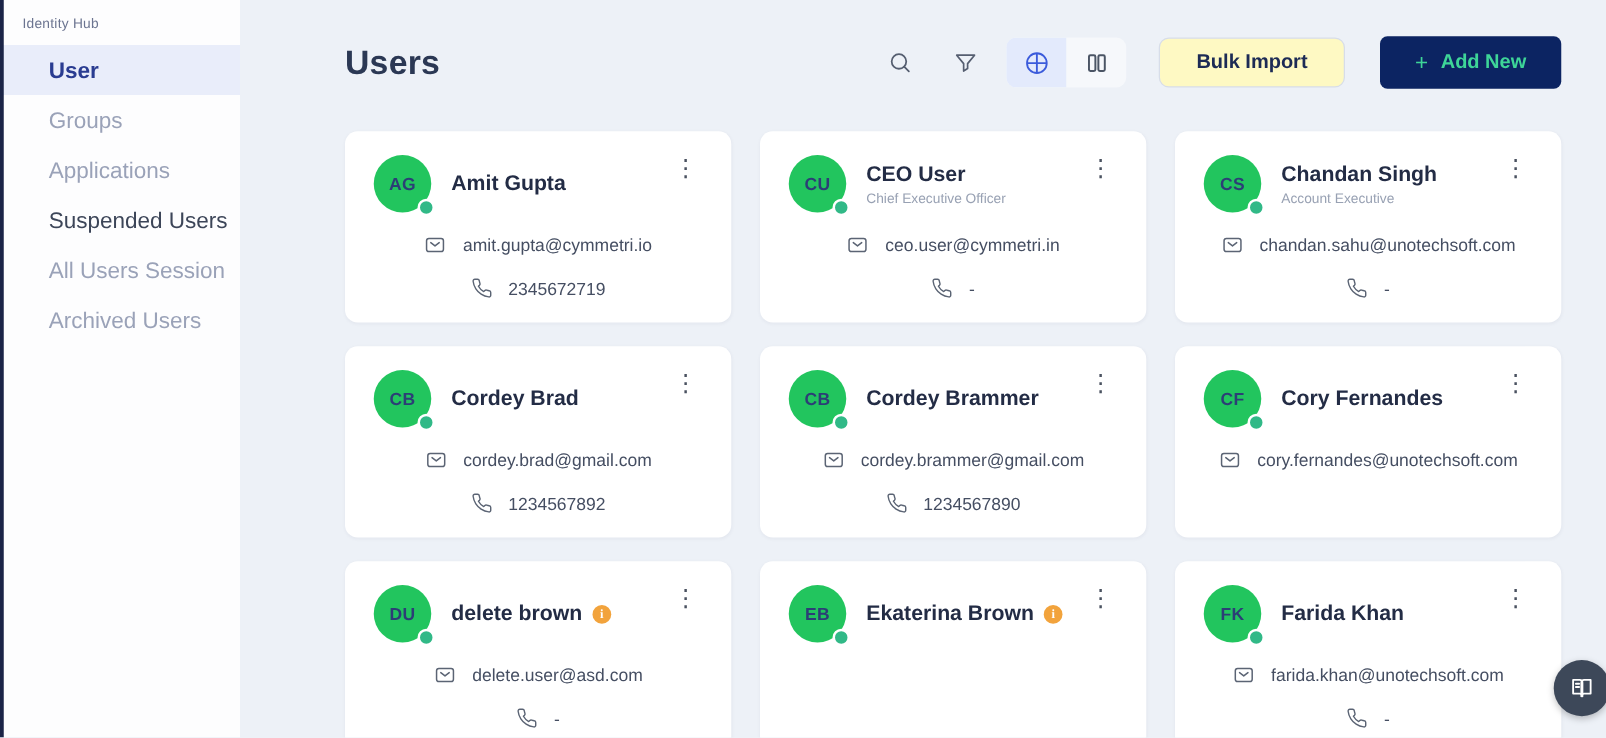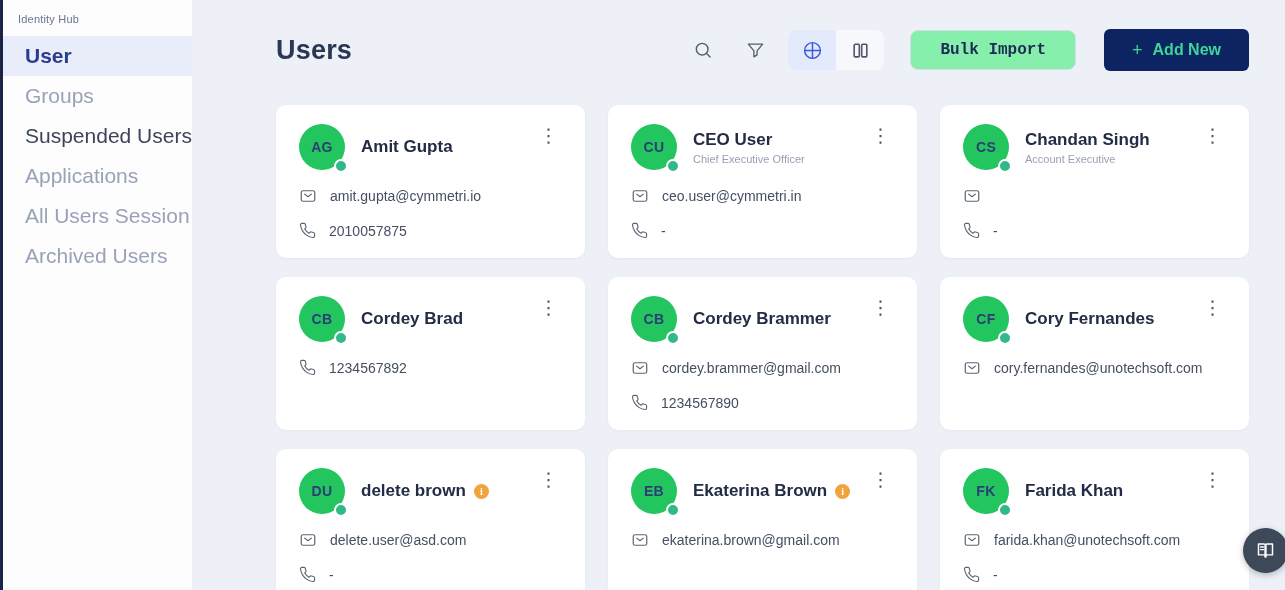--- a/index.html
+++ b/index.html
@@ -17,22 +17,22 @@
     background:#fdfdfe;
   }
   .sidebar-strip {
     position:absolute; left:0; top:0; bottom:0; width:3px; background:#1b2447;
   }
   .brand {
     padding:13px 0 0 18px; font-size:11px; color:#6b7490; letter-spacing:.2px;
   }
   .nav { margin-top:11px; }
   .nav-item {
-    height:40px; display:flex; align-items:center; padding-left:25px;
-    font-size:21px; color:#9aa2b8; cursor:pointer;
+    height:40px; display:flex; align-items:center; padding-left:39px;
+    font-size:18px; color:#9aa2b8; cursor:pointer;
   }
   .nav-item.active { background:#e9edfa; color:#2a3c91; font-weight:700; }
   .nav-item.emphasis { color:#3c4558; }
 
   
   .main { position:absolute; left:240px; top:0; right:0; bottom:0; padding:0 36px; }
   .header { display:flex; align-items:center; margin-top:28px; height:44px; }
   .page-title { font-size:27px; font-weight:700; color:#2b3854; letter-spacing:.2px; }
 
   .toolbar { display:flex; align-items:center; margin-left:auto; gap:14px; }
@@ -42,23 +42,23 @@
   }
   .view-toggle {
     display:flex; background:#f6f8fb; border-radius:8px; overflow:hidden; height:40px;
   }
   .view-seg {
     width:48px; height:40px; display:flex; align-items:center; justify-content:center; cursor:pointer;
   }
   .view-seg.selected { background:#e3eafc; }
   .btn-outline {
     height:40px; padding:0 29px; margin-left:12px;
-    background:#86efac; border:1px solid #d7dde9; border-radius:8px;
+    background:#fef9c3; border:1px solid #d7dde9; border-radius:8px;
     font-size:16px; font-weight:700; color:#1d2b55; cursor:pointer;
-    display:flex; align-items:center; font-family:Liberation Mono, monospace;
+    display:flex; align-items:center; font-family:Liberation Sans, sans-serif;
   }
   .btn-primary {
     height:42px; padding:0 28px; margin-left:14px;
     background:#0c2462; border:none; border-radius:6px;
     font-size:16px; font-weight:700; color:#3ed598; cursor:pointer;
     display:flex; align-items:center; gap:10px; font-family:"Liberation Sans", sans-serif;
   }
   .btn-primary .plus { font-size:18px; font-weight:400; line-height:1; }
 
   
@@ -88,21 +88,21 @@
   .info-icon {
     width:15px; height:15px; border-radius:50%; background:#f2a33c;
     color:#ffffff; font-size:10px; font-weight:700; font-family:"Liberation Serif", serif;
     display:flex; align-items:center; justify-content:center; cursor:pointer;
   }
   .subtitle { font-size:11px; color:#98a1b3; margin-top:3px; }
   .kebab {
     margin-left:auto; align-self:flex-start; cursor:pointer;
     color:#4a5260; font-size:19px; line-height:1; padding:2px 4px; user-select:none;
   }
-  .contact-row { display:flex; align-items:center; gap:13px; margin-top:17px; }
+  .contact-row { display:flex; align-items:center; gap:13px; margin-top:17px;justify-content:center; }
   .contact-row svg { flex:0 0 auto; color:#5b6474; }
   .contact-text { font-size:14px; color:#454e62; white-space:nowrap; overflow:hidden; text-overflow:ellipsis; }
 
   
   .fab {
     position:absolute; right:-3px; top:528px; width:45px; height:45px;
     border-radius:50%; background:#3d4859; display:flex; align-items:center; justify-content:center;
     cursor:pointer; box-shadow:0 2px 6px rgba(0,0,0,.25);
   }
 
@@ -116,26 +116,26 @@
   <div class="brand">Identity Hub</div>
   <div class="nav" id="nav-list">
   <div class="nav-item active">
     <span>User</span>
   </div>
 
   <div class="nav-item">
     <span>Groups</span>
   </div>
 
+  <div class="nav-item">
+    <span>Applications</span>
+  </div>
+
   <div class="nav-item emphasis">
     <span>Suspended Users</span>
-  </div>
-
-  <div class="nav-item">
-    <span>Applications</span>
   </div>
 
   <div class="nav-item">
     <span>All Users Session</span>
   </div>
 
   <div class="nav-item">
     <span>Archived Users</span>
   </div>
 </div>
@@ -213,21 +213,21 @@
         </svg>
       </span>
       <span class="contact-text">amit.gupta@cymmetri.io</span>
     </div>
     <div class="contact-row">
       <span>
         <svg width="17" height="17" viewBox="0 0 24 24" fill="none" stroke="currentColor" stroke-width="1.6" stroke-linecap="round" stroke-linejoin="round">
           <path d="M22 16.92v3a2 2 0 0 1-2.18 2 19.79 19.79 0 0 1-8.63-3.07 19.5 19.5 0 0 1-6-6 19.79 19.79 0 0 1-3.07-8.67A2 2 0 0 1 4.11 2h3a2 2 0 0 1 2 1.72 12.84 12.84 0 0 0 .7 2.81 2 2 0 0 1-.45 2.11L8.09 9.91a16 16 0 0 0 6 6l1.27-1.27a2 2 0 0 1 2.11-.45 12.84 12.84 0 0 0 2.81.7A2 2 0 0 1 22 16.92z"></path>
         </svg>
       </span>
-      <span class="contact-text">2010057875</span>
+      <span class="contact-text">2345672719</span>
     </div>
   </div>
 
   <div class="card">
     <div class="card-head">
       <div class="avatar-wrap">
         <div class="avatar">CU</div>
         <span class="status-dot"></span>
       </div>
       <div class="name-block">
@@ -273,20 +273,21 @@
       </div>
       <div class="kebab">⋮</div>
     </div>
     <div class="contact-row">
       <span>
         <svg width="18" height="18" viewBox="0 0 24 24" fill="none" stroke="currentColor" stroke-width="1.6" stroke-linecap="round" stroke-linejoin="round">
           <rect x="3" y="5" width="18" height="14" rx="2.5"></rect>
           <path d="m7.5 9.5 4.5 3.5 4.5-3.5"></path>
         </svg>
       </span>
+      <span class="contact-text">chandan.sahu@unotechsoft.com</span>
     </div>
     <div class="contact-row">
       <span>
         <svg width="17" height="17" viewBox="0 0 24 24" fill="none" stroke="currentColor" stroke-width="1.6" stroke-linecap="round" stroke-linejoin="round">
           <path d="M22 16.92v3a2 2 0 0 1-2.18 2 19.79 19.79 0 0 1-8.63-3.07 19.5 19.5 0 0 1-6-6 19.79 19.79 0 0 1-3.07-8.67A2 2 0 0 1 4.11 2h3a2 2 0 0 1 2 1.72 12.84 12.84 0 0 0 .7 2.81 2 2 0 0 1-.45 2.11L8.09 9.91a16 16 0 0 0 6 6l1.27-1.27a2 2 0 0 1 2.11-.45 12.84 12.84 0 0 0 2.81.7A2 2 0 0 1 22 16.92z"></path>
         </svg>
       </span>
       <span class="contact-text">-</span>
     </div>
   </div>
@@ -298,20 +299,29 @@
         <span class="status-dot"></span>
       </div>
       <div class="name-block">
         <div class="name-row">
           <span class="user-name">Cordey Brad</span>
 
         </div>
 
       </div>
       <div class="kebab">⋮</div>
+    </div>
+    <div class="contact-row">
+      <span>
+        <svg width="18" height="18" viewBox="0 0 24 24" fill="none" stroke="currentColor" stroke-width="1.6" stroke-linecap="round" stroke-linejoin="round">
+          <rect x="3" y="5" width="18" height="14" rx="2.5"></rect>
+          <path d="m7.5 9.5 4.5 3.5 4.5-3.5"></path>
+        </svg>
+      </span>
+      <span class="contact-text">cordey.brad@gmail.com</span>
     </div>
     <div class="contact-row">
       <span>
         <svg width="17" height="17" viewBox="0 0 24 24" fill="none" stroke="currentColor" stroke-width="1.6" stroke-linecap="round" stroke-linejoin="round">
           <path d="M22 16.92v3a2 2 0 0 1-2.18 2 19.79 19.79 0 0 1-8.63-3.07 19.5 19.5 0 0 1-6-6 19.79 19.79 0 0 1-3.07-8.67A2 2 0 0 1 4.11 2h3a2 2 0 0 1 2 1.72 12.84 12.84 0 0 0 .7 2.81 2 2 0 0 1-.45 2.11L8.09 9.91a16 16 0 0 0 6 6l1.27-1.27a2 2 0 0 1 2.11-.45 12.84 12.84 0 0 0 2.81.7A2 2 0 0 1 22 16.92z"></path>
         </svg>
       </span>
       <span class="contact-text">1234567892</span>
     </div>
   </div>
@@ -417,29 +427,20 @@
         <span class="status-dot"></span>
       </div>
       <div class="name-block">
         <div class="name-row">
           <span class="user-name">Ekaterina Brown</span>
           <span class="info-icon">i</span>
         </div>
 
       </div>
       <div class="kebab">⋮</div>
-    </div>
-    <div class="contact-row">
-      <span>
-        <svg width="18" height="18" viewBox="0 0 24 24" fill="none" stroke="currentColor" stroke-width="1.6" stroke-linecap="round" stroke-linejoin="round">
-          <rect x="3" y="5" width="18" height="14" rx="2.5"></rect>
-          <path d="m7.5 9.5 4.5 3.5 4.5-3.5"></path>
-        </svg>
-      </span>
-      <span class="contact-text">ekaterina.brown@gmail.com</span>
     </div>
   </div>
 
   <div class="card">
     <div class="card-head">
       <div class="avatar-wrap">
         <div class="avatar">FK</div>
         <span class="status-dot"></span>
       </div>
       <div class="name-block">

